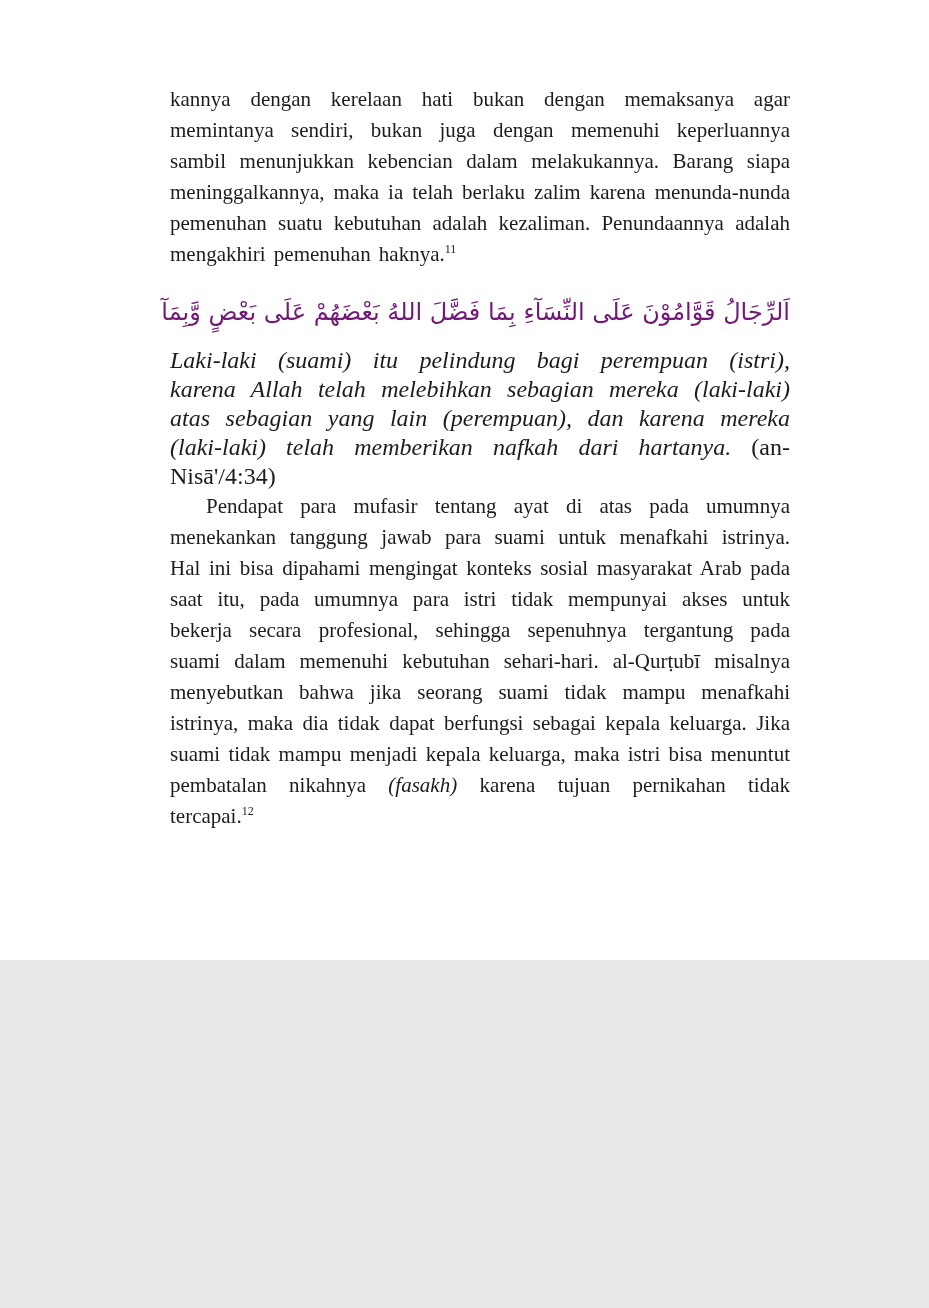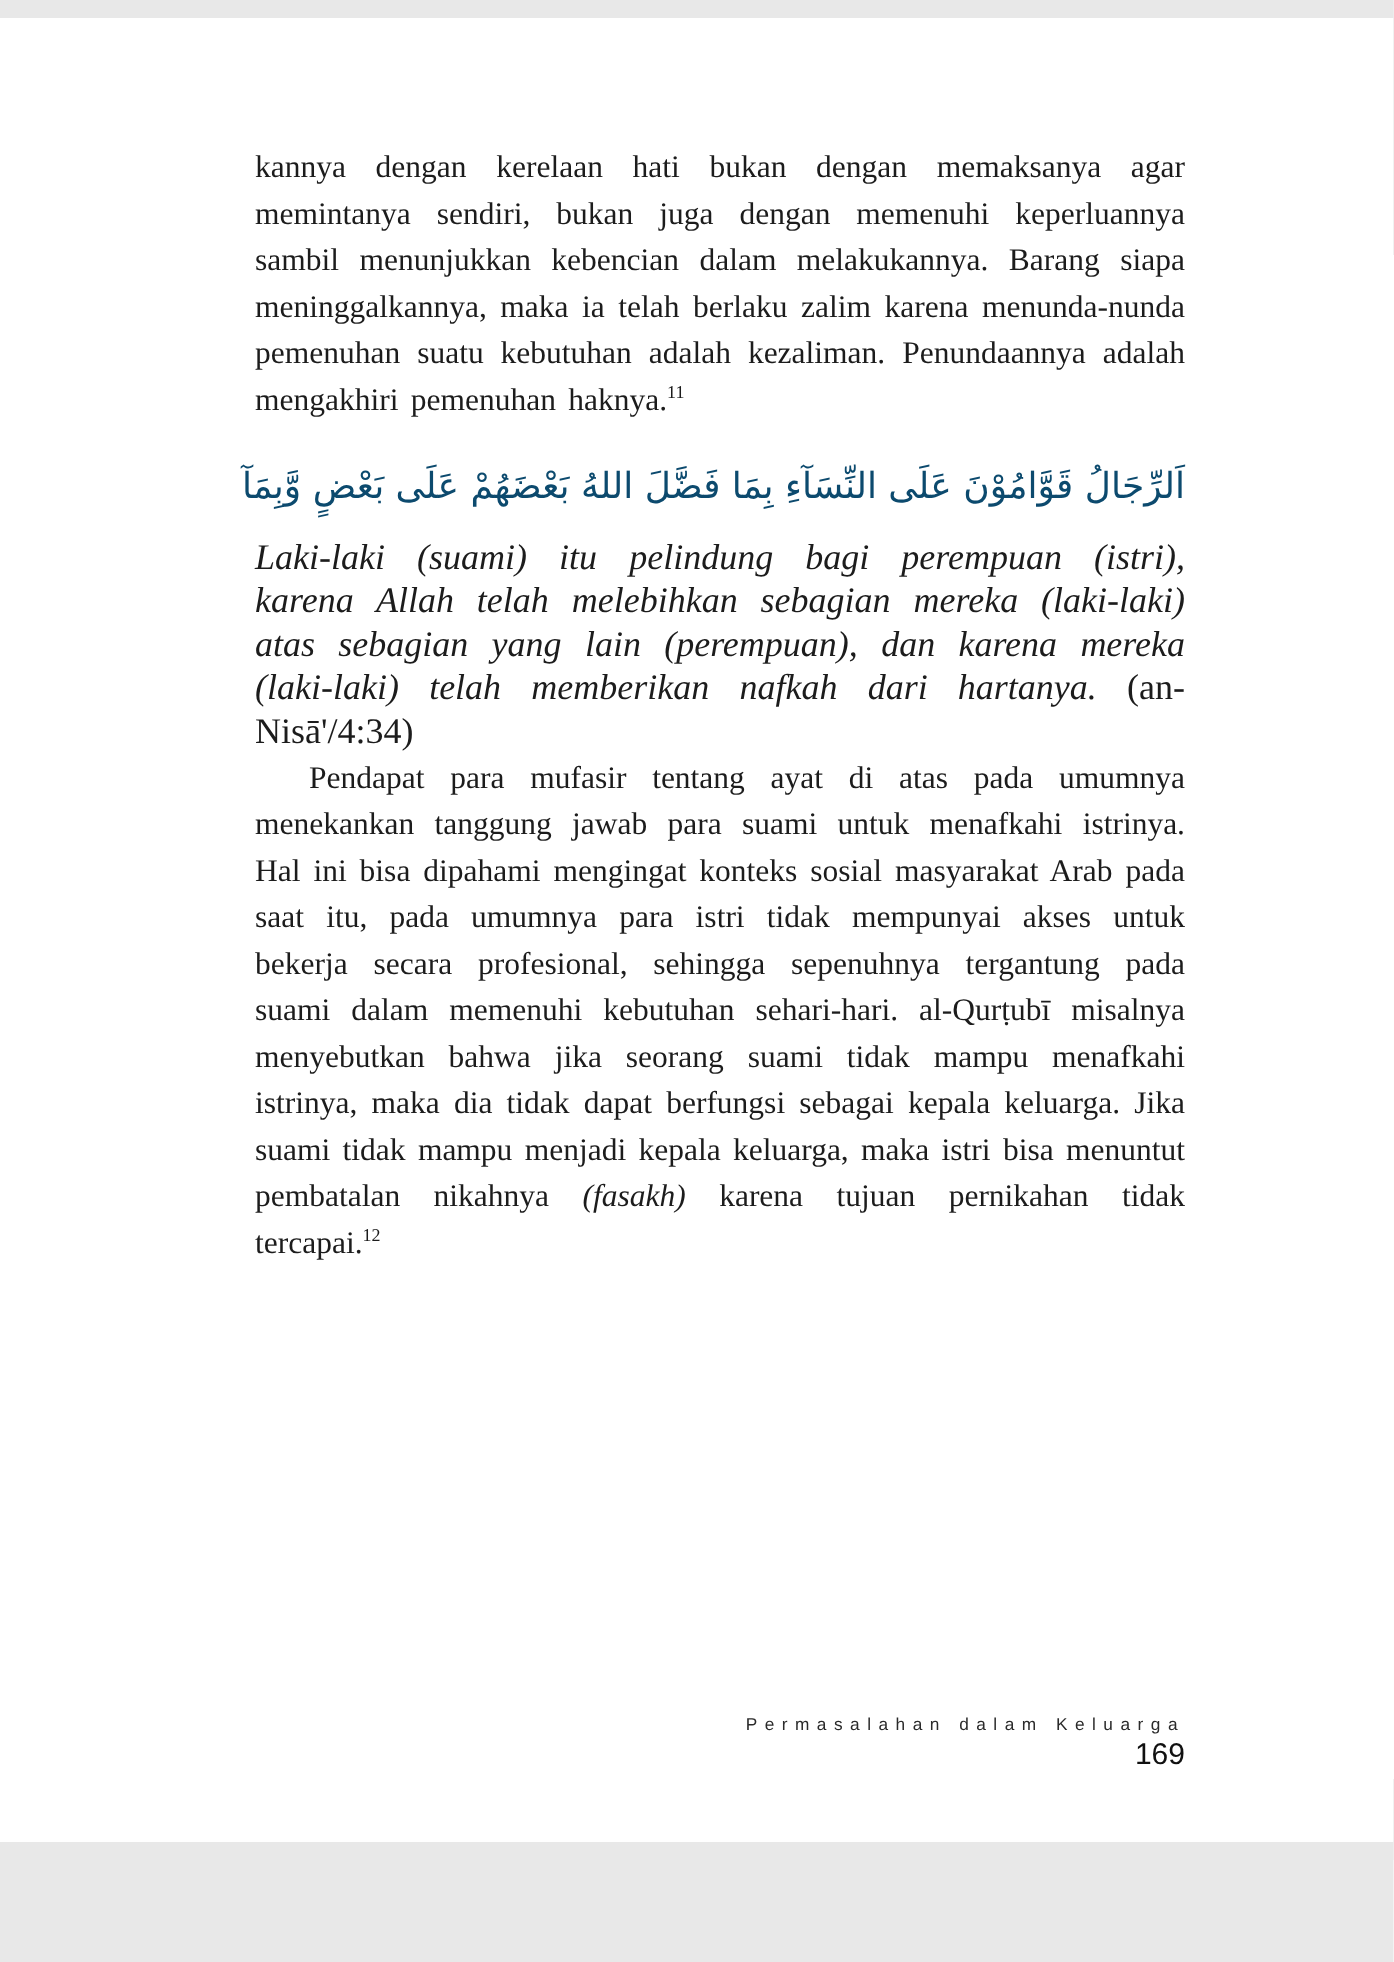--- a/index.html
+++ b/index.html
@@ -3,26 +3,26 @@
 <meta charset="utf-8">
 <style>
   html, body {
     margin: 0;
     padding: 0;
     background: #e8e8e8;
   }
   .page {
     position: relative;
     width: 929px;
-    height: 1216px;
+    height: 960px;
     background: #ffffff;
     color: #1c1c1c;
     font-family: "Liberation Serif", serif;
     overflow: hidden;
-    margin: 12px auto;
+    margin: 0 auto;
   }
   .content {
     position: absolute;
     left: 170px;
     top: 84px;
     width: 620px;
   }
   p.body {
     margin: 0;
     font-size: 21px;
@@ -39,21 +39,21 @@
     vertical-align: super;
     letter-spacing: 0;
   }
   .arabic {
     direction: rtl;
     font-family: "DejaVu Sans", sans-serif;
     font-size: 24px;
     line-height: 52px;
     text-align: center;
     margin: 16px 0 8px 0;
-    color: #0c4a6e;
+    color: #701a75;
   }
   .arabic-line { white-space: nowrap; }
   p.translation {
     margin: 8px 0 0 0;
     font-size: 24px;
     line-height: 29px;
     font-style: italic;
     text-align: justify;
     word-spacing: 0.14em;
   }

